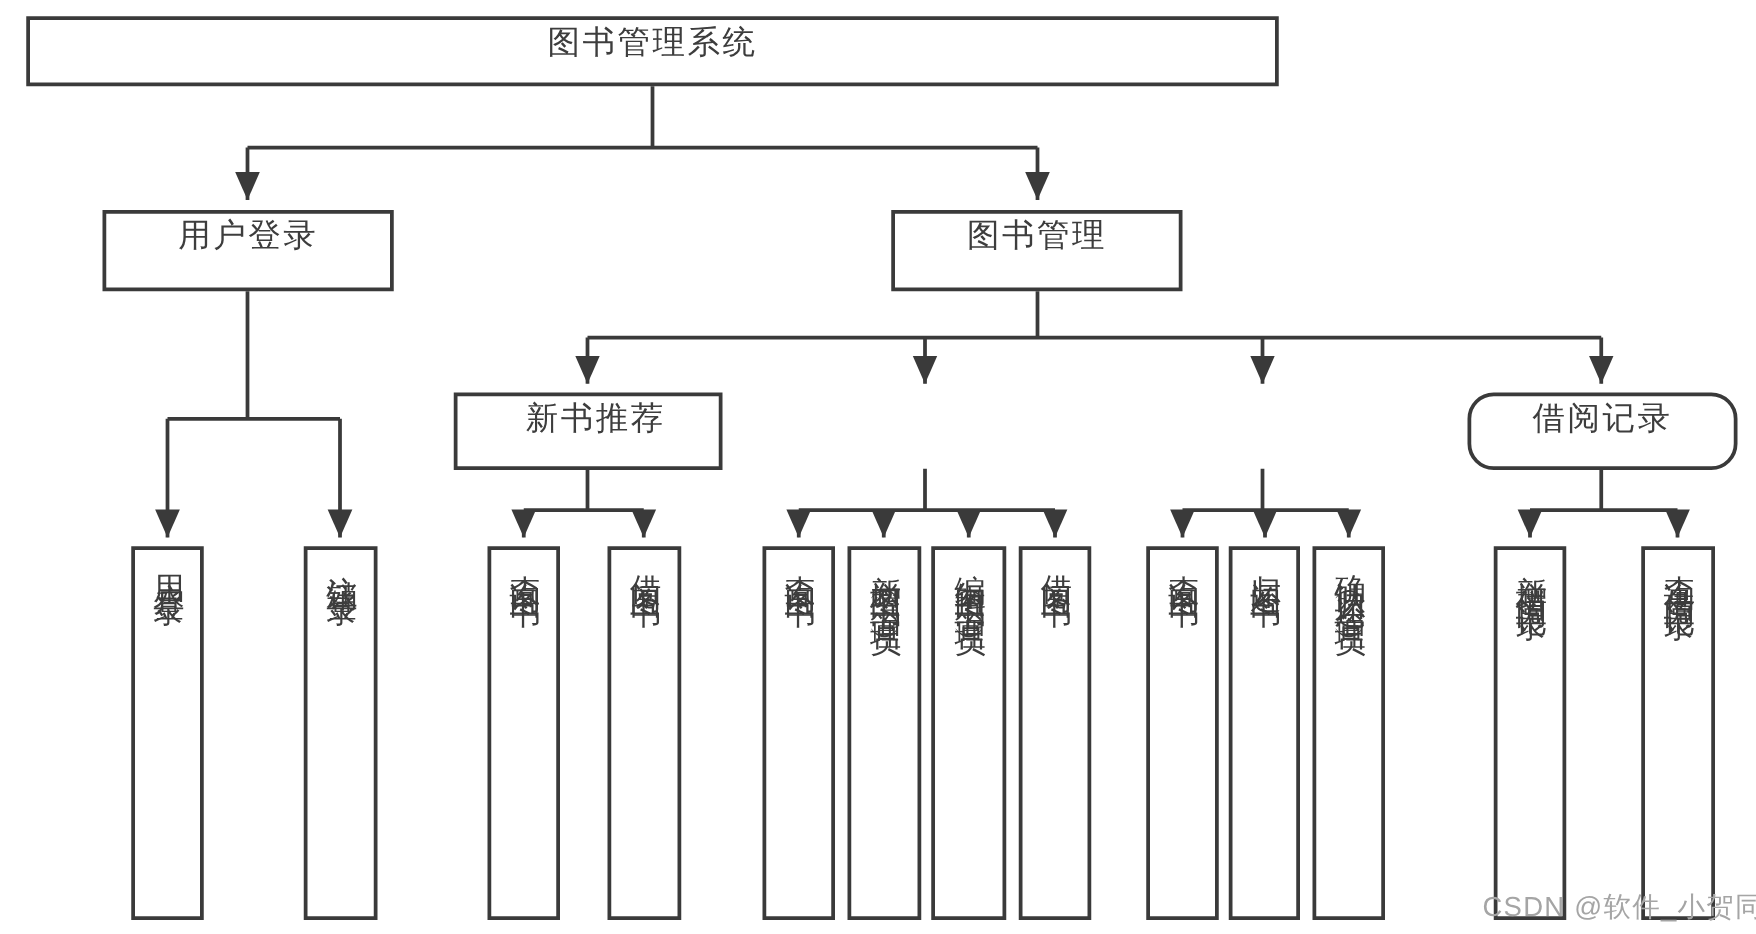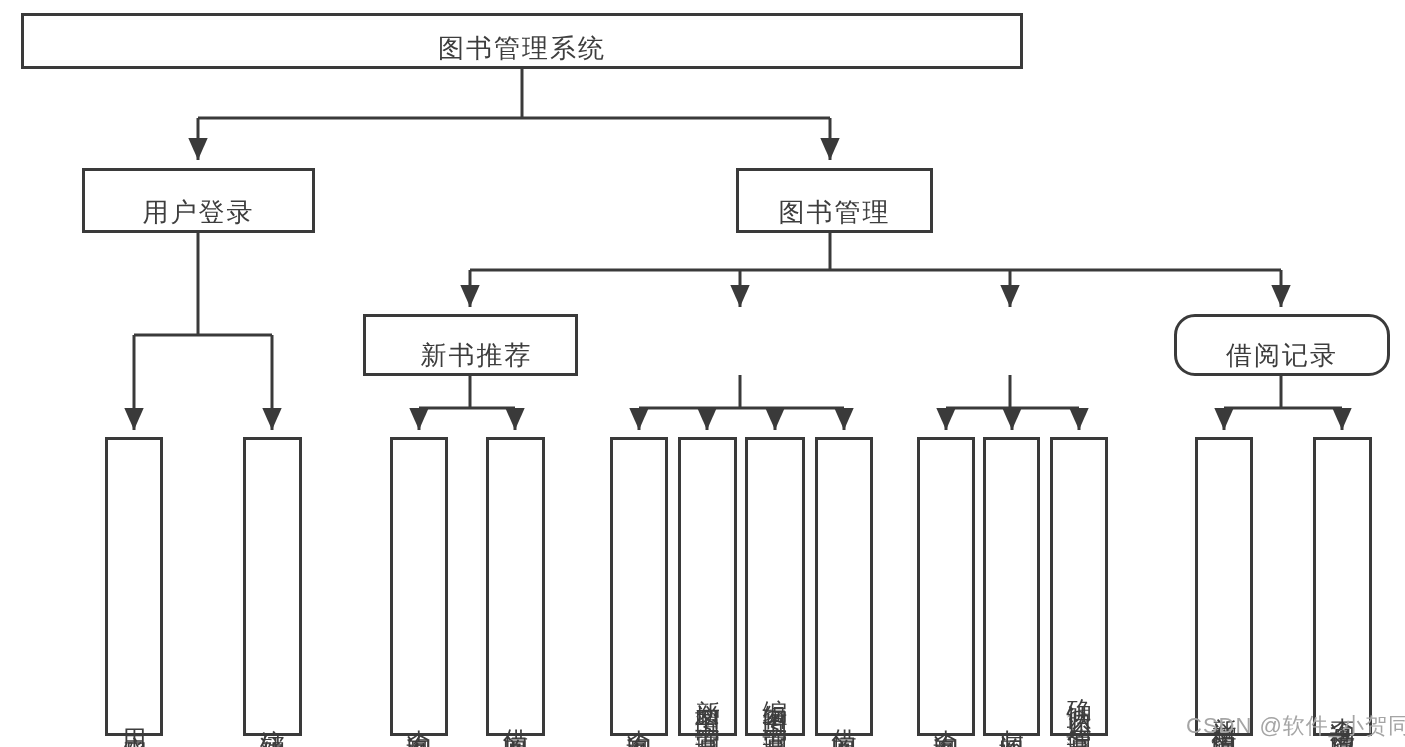--- a/index.html
+++ b/index.html
@@ -16,21 +16,21 @@
     left: 0; top: 0;
     width: 1405px; height: 747px;
     z-index: 1;
   }
   .node {
     position: absolute;
     box-sizing: border-box;
     background: #ffffff;
     border: 3px solid #3a3a3a;
     display: flex;
-    align-items: flex-end;
+    align-items: flex-start;
     justify-content: center;
     color: #3d3d3d;
     z-index: 2;
   }
   .hnode { font-size: 26px; letter-spacing: 2px; white-space: nowrap; }
   .leaf .vtext {
     writing-mode: vertical-rl;
     text-orientation: mixed;
     font-size: 25px;
     letter-spacing: 6px;
@@ -102,21 +102,21 @@
     </g>
   </svg>
 
   <div class="node hnode" style="left:21px; top:13px; width:1002px; height:56px;">
     <span>图书管理系统</span>
   </div>
 
   <div class="node hnode" style="left:82px; top:168px; width:233px; height:65px;">
     <span>用户登录</span>
   </div>
-  <div class="node hnode" style="left:736px; top:168px; width:197px; height:65px;font-family:Liberation Serif, serif;">
+  <div class="node hnode" style="left:713px; top:168px; width:233px; height:65px;font-family:Liberation Serif, serif;">
     <span>图书管理</span>
   </div>
 
   <div class="node hnode" style="left:363px; top:314px; width:215px; height:62px;padding-left:12px;">
     <span>新书推荐</span>
   </div>
   <div class="node hnode" style="left:1174px; top:314px; width:216px; height:62px;border-radius:21px;">
     <span>借阅记录</span>
   </div>
 

